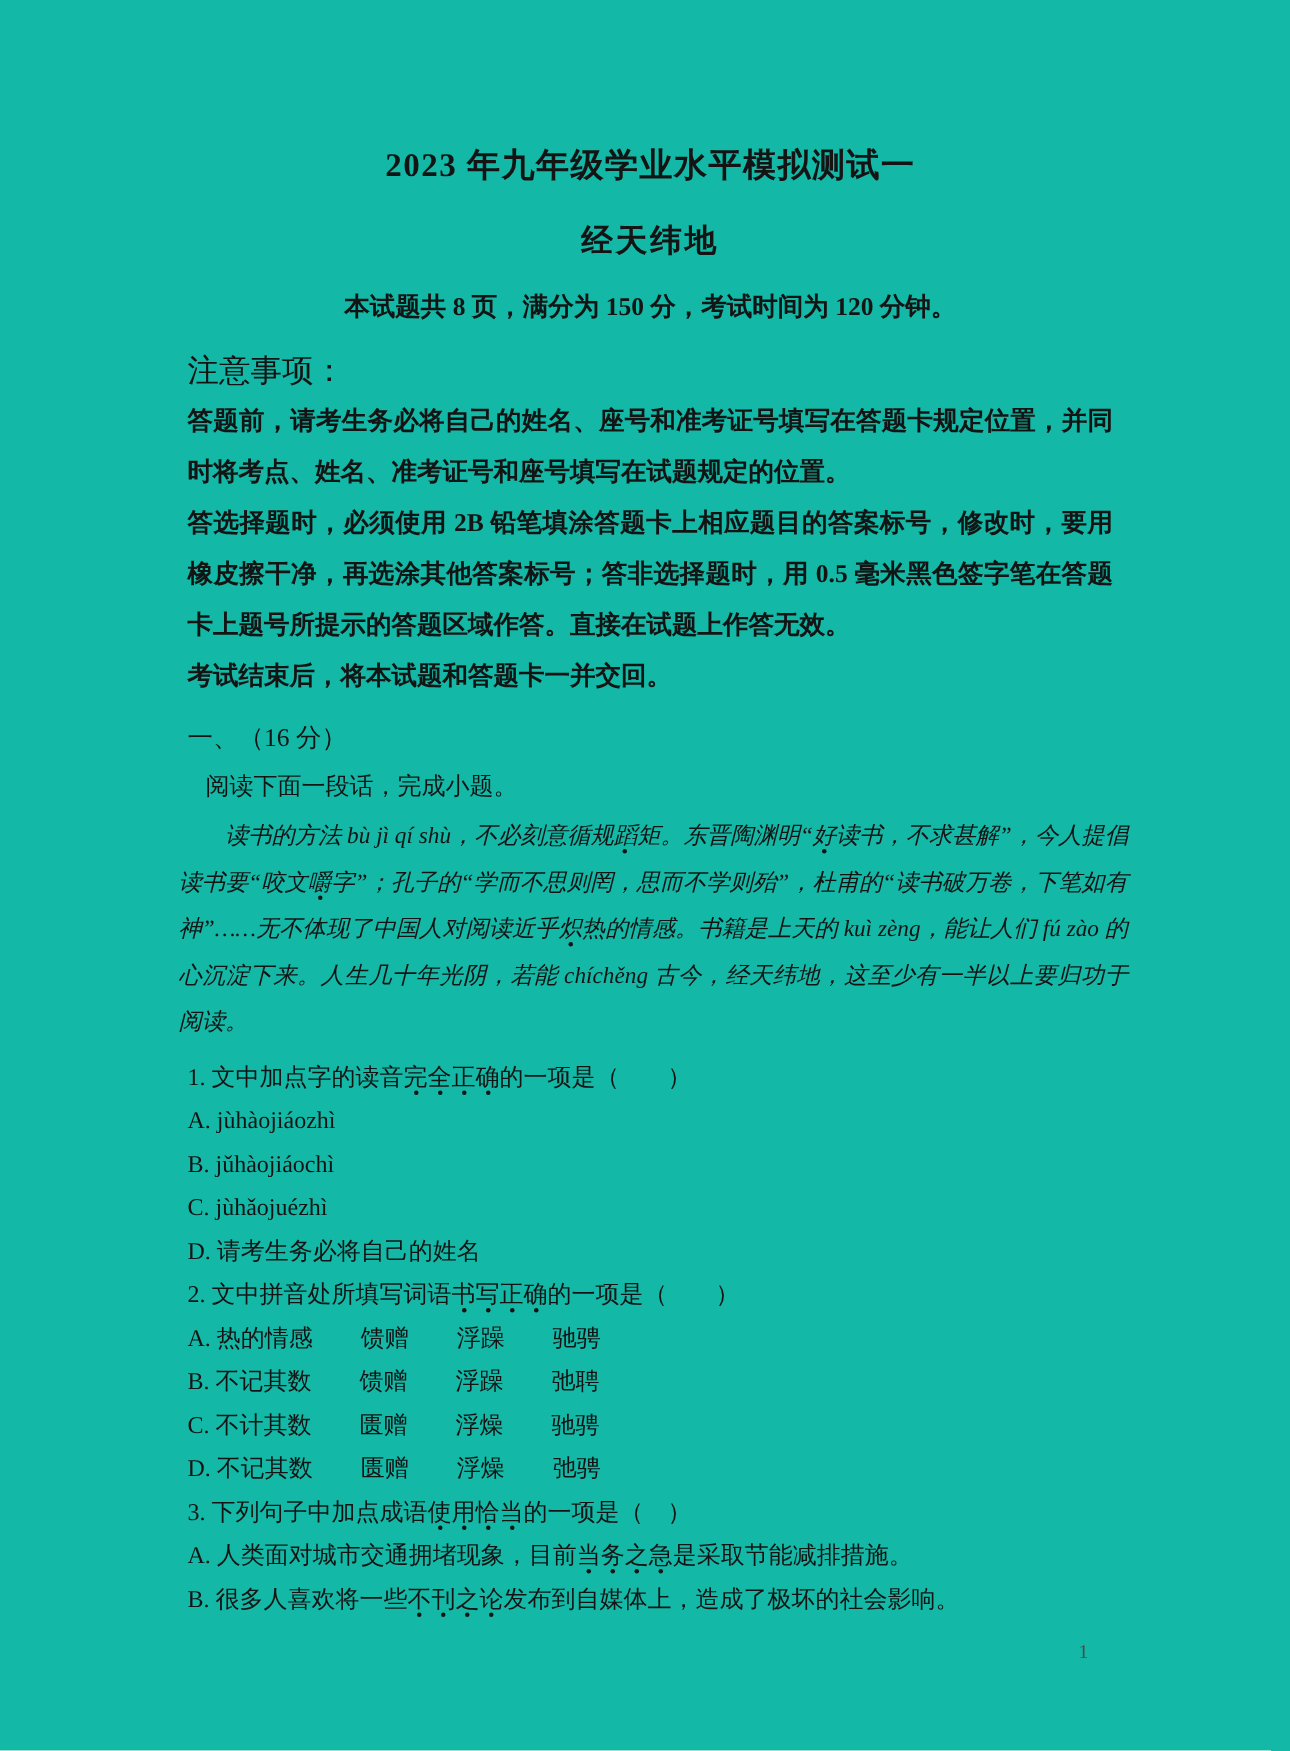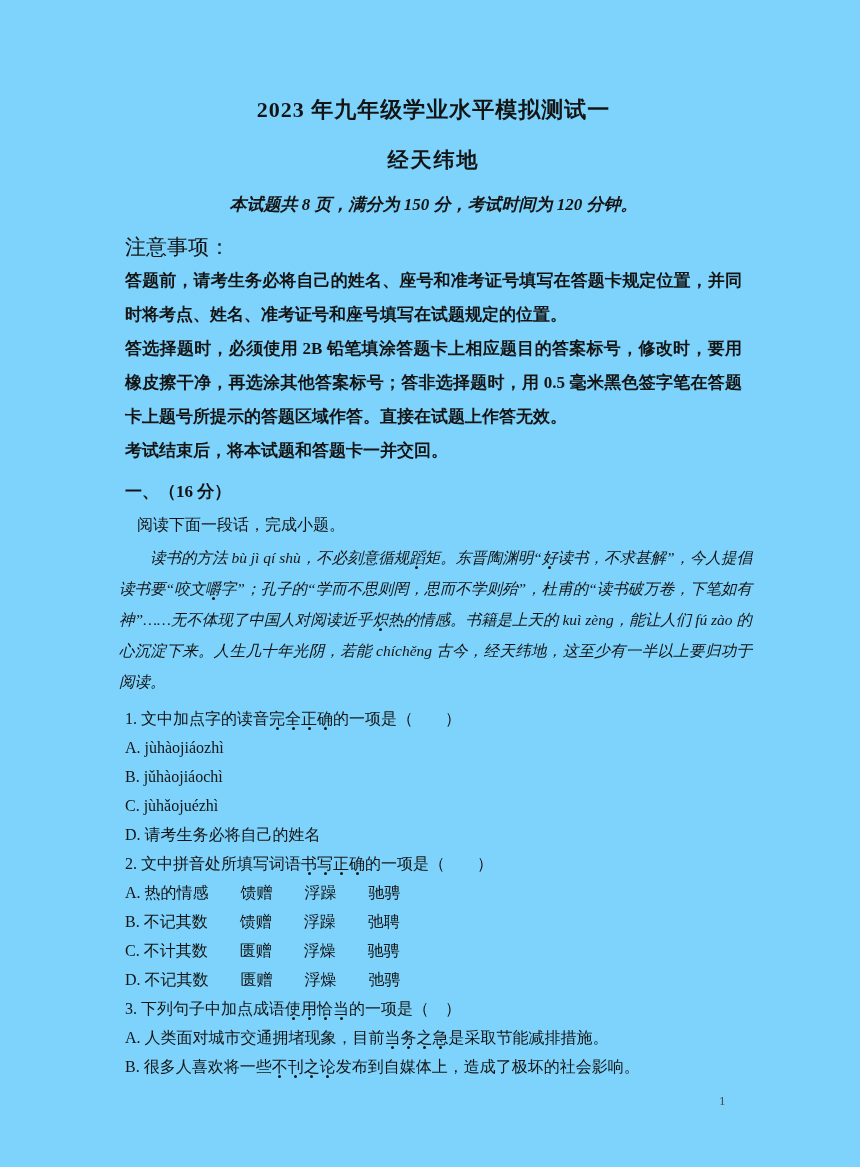--- a/index.html
+++ b/index.html
@@ -1,30 +1,30 @@
 <!DOCTYPE html>
 <html><head>
 <meta charset="utf-8">
 <style>
   html,body{margin:0;padding:0;background:#ffffff;}
   .page{
     position:relative;
     width:860px;height:1167px;
-    background:#7dd3fc;
+    background:#14b8a6;
     color:#141414;
     font-family:"Liberation Serif","DejaVu Serif",serif;
     overflow:hidden;
   }
   .content{padding:0 118px 0 125px;}
   .doc-title{margin:95px 0 0;text-align:center;font-size:22px;font-weight:bold;line-height:30px;letter-spacing:1px;}
   .doc-subtitle{margin:21px 0 0;text-align:center;font-size:21px;font-weight:bold;line-height:28px;letter-spacing:2px;}
-  .doc-meta{margin:19px 0 0;text-align:center;font-size:17px;font-weight:bold;line-height:24px;font-style:italic;}
+  .doc-meta{margin:19px 0 0;text-align:center;font-size:17px;font-weight:bold;line-height:24px;}
   .notice-heading{margin:14px 0 0;font-size:21px;font-weight:normal;line-height:33px;}
   .notice-para{margin:0;font-size:17px;font-weight:bold;line-height:34px;text-align:justify;}
-  .section-heading{margin:9px 0 0;font-size:17px;font-weight:bold;line-height:30px;}
+  .section-heading{margin:9px 0 0;font-size:17px;font-weight:normal;line-height:30px;}
   .section-intro{margin:4px 12px 0;font-size:16px;line-height:27px;}
   .passage{
     margin:4px -10px 4px -6px;
     font-size:15.5px;font-style:italic;
     line-height:31px;text-align:justify;text-indent:2em;
   }
   .questions{margin-top:7px;}
   .q-line{margin:0;font-size:16px;line-height:29px;}
   .em-char{position:relative;}
   .em-char::after{

